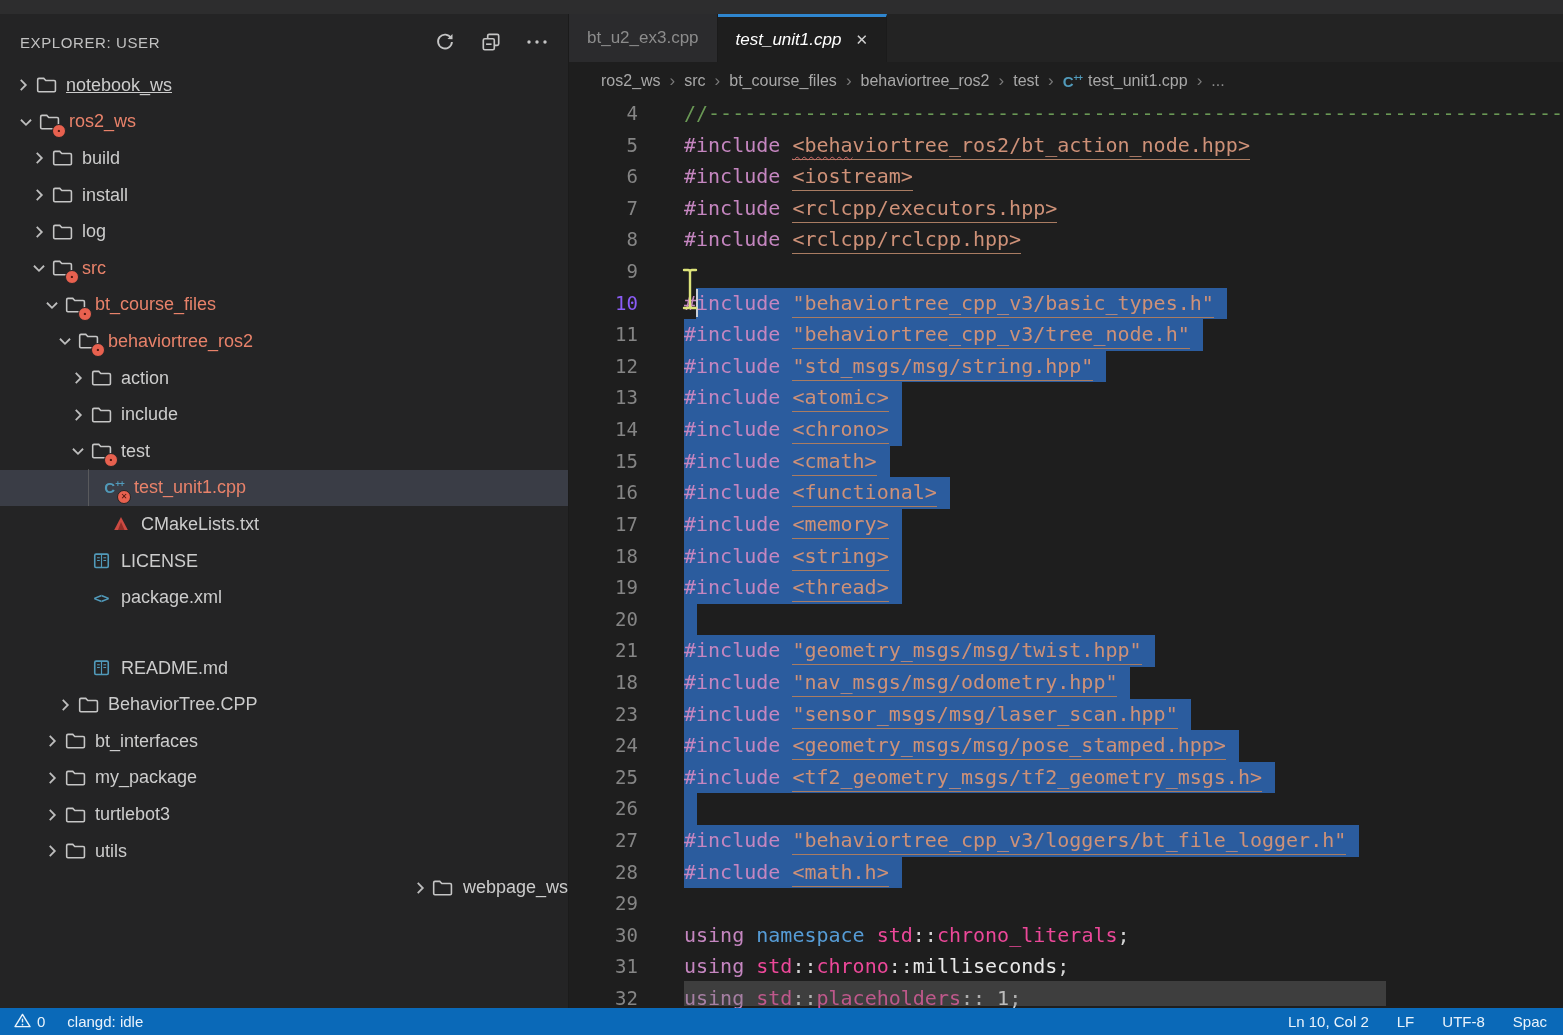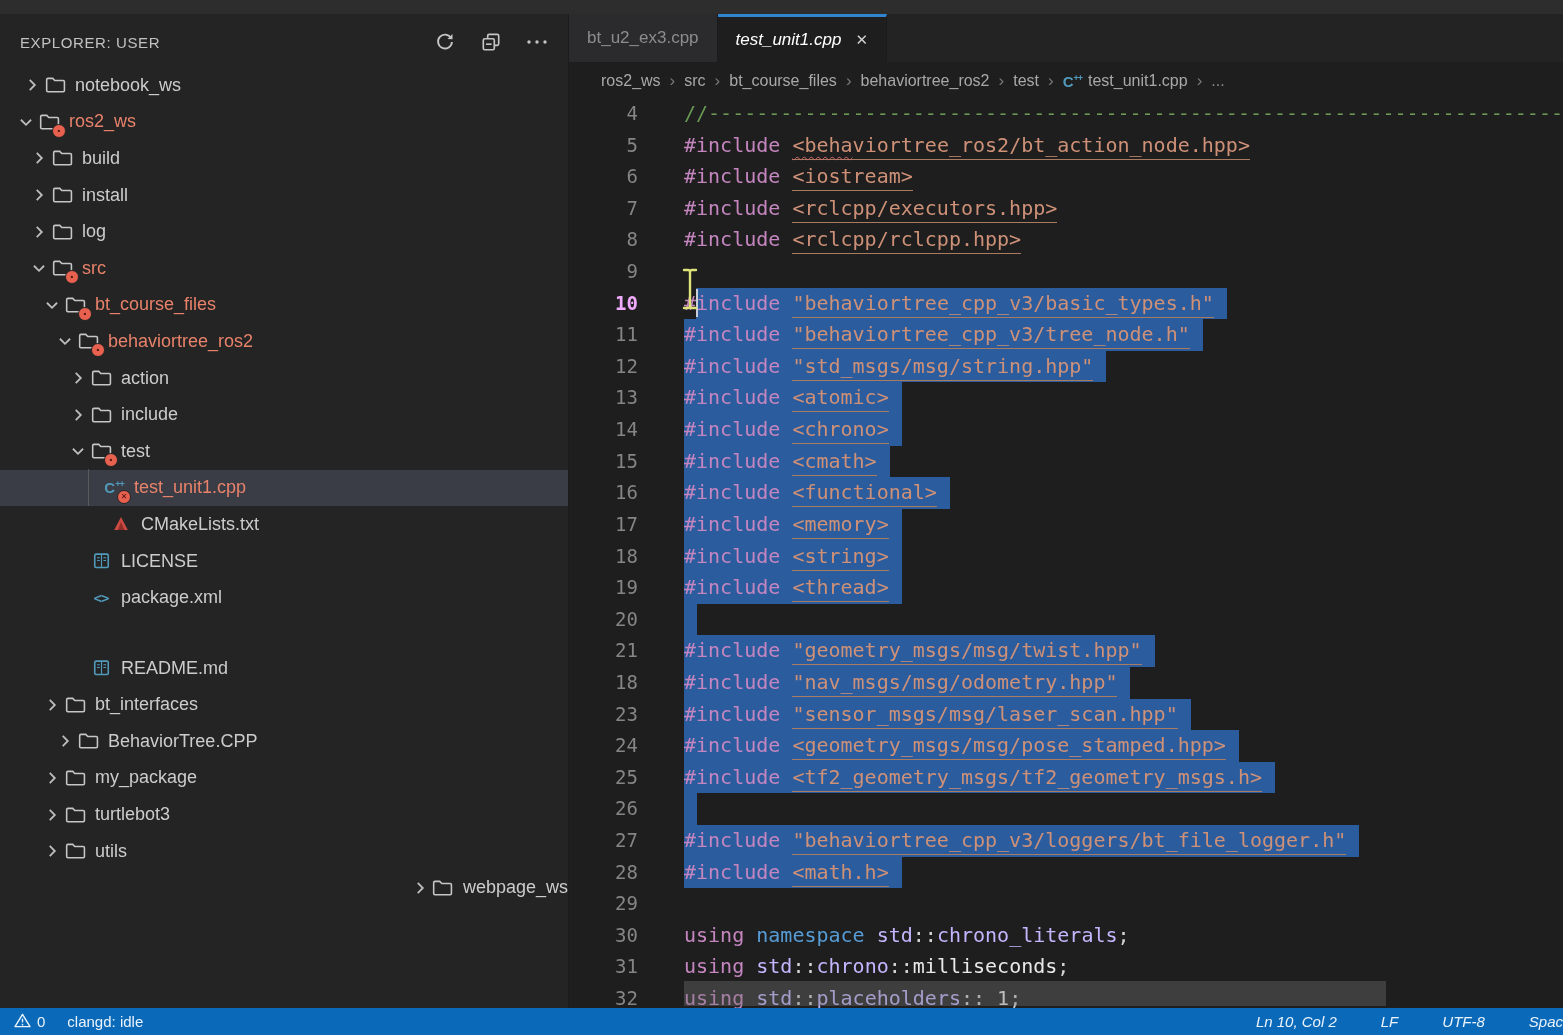--- a/index.html
+++ b/index.html
@@ -39,41 +39,41 @@
   .tab .close{margin-left:14px;font-style:normal;font-size:15px;color:#d0d0d0;cursor:pointer;}
   .breadcrumb{position:absolute;left:0;top:48px;right:0;height:38px;display:flex;align-items:center;
     padding-left:32px;font-size:16px;color:#a8a8a8;gap:9px;white-space:nowrap;}
   .breadcrumb .sep{color:#7a7a7a;font-size:17px;}
   .breadcrumb .bc-item{cursor:pointer;display:flex;align-items:center;gap:6px;}
   .breadcrumb .bc-item.dim{color:#8a8a8a;}
   .code-pane{position:absolute;left:0;top:86px;right:0;bottom:0;overflow:hidden;cursor:text;}
   #code-lines{margin-top:-2px;font-family:"DejaVu Sans Mono","Liberation Mono",monospace;font-size:20px;}
   .cl{height:31.62px;line-height:31.62px;white-space:pre;}
   .ln{display:inline-block;width:69px;text-align:right;color:#858585;font-size:19px;vertical-align:top;}
-  .ln.active{color:#f0abfc;font-weight:bold;}
+  .ln.active{color:#8b5cf6;}
   .ct{display:inline-block;margin-left:46px;vertical-align:top;height:31.62px;}
   .sel{display:inline-block;background:#2b5c9e;height:31.62px;line-height:31.62px;padding-right:13px;vertical-align:top;}
   .selbox{display:inline-block;background:#2b5c9e;width:13px;height:31.62px;vertical-align:top;}
   .tk-dir,.tk-kw{color:#C586C0;}
   .tk-kw2{color:#569CD6;}
-  .tk-typ{color:#c4b5fd;}
+  .tk-typ{color:#ec4899;}
   .tk-pl{color:#D4D4D4;}
   .tk-wht{color:#E8E8E8;}
   .tk-com{color:#6A9955;}
   .tk-str{color:#CE9178;border-bottom:1px solid #a97c62;padding-bottom:2px;}
   .tk-strsq{color:#CE9178;border-bottom:1px solid #a97c62;padding-bottom:2px;
     text-decoration:underline wavy #d16969 1px;text-underline-offset:4px;}
   .hscrollbar{position:absolute;left:115px;top:881px;width:702px;height:25px;background:rgba(116,116,116,.38);}
   .caret{position:absolute;left:127px;top:189px;width:2px;height:28px;background:#dcdcdc;opacity:.9;}
   .ibeam{position:absolute;left:112px;top:168px;width:18px;height:42px;}
   
   .status-bar{position:absolute;left:0;top:1008px;width:1563px;height:27px;background:#0a69b8;
     display:flex;align-items:center;color:#eaf3fb;font-size:15px;}
   .sb-left{display:flex;align-items:center;gap:22px;margin-left:14px;}
-  .sb-right{display:flex;align-items:center;gap:44px;margin-left:auto;margin-right:0;font-style:italic;}
+  .sb-right{display:flex;align-items:center;gap:28px;margin-left:auto;margin-right:16px;}
   .sb-item{display:flex;align-items:center;gap:6px;cursor:pointer;white-space:nowrap;}
 </style>
 </head>
 <body>
 
 <div class="top-strip"></div>
 
 <aside class="sidebar">
   <div class="explorer-header">
     <span class="explorer-title">EXPLORER: USER</span>
@@ -94,21 +94,21 @@
         <div class="hdr-icon">
           <svg width="24" height="22" viewBox="0 0 24 20">
             <circle cx="4" cy="10" r="1.7" fill="#c5c5c5"></circle>
             <circle cx="12" cy="10" r="1.7" fill="#c5c5c5"></circle>
             <circle cx="20" cy="10" r="1.7" fill="#c5c5c5"></circle>
           </svg>
         </div>
       </div>
   </div>
   <div class="tree" id="tree">
-      <div class="tree-row" style="padding-left: 20px;">
+      <div class="tree-row" style="padding-left: 11px; text-decoration: underline;">
         <span class="slot">
           <svg width="18" height="18" viewBox="0 0 16 16">
             <path d="M6 3.5l4.5 4.5L6 12.5" fill="none" stroke="#bdbdbd" stroke-width="1.6"></path>
           </svg>
         </span>
         <span class="icon-slot">
           <svg width="21" height="18" viewBox="0 0 20 17">
             <path d="M1.6 3.4c0-.7.5-1.2 1.2-1.2h4.6l1.9 2h8c.7 0 1.2.5 1.2 1.2v8.4c0 .7-.5 1.2-1.2 1.2H2.8c-.7 0-1.2-.5-1.2-1.2z" fill="none" stroke="#c6c6c6" stroke-width="1.5"></path>
           </svg>
         </span>
@@ -287,45 +287,45 @@
       <div class="tree-row" style="padding-left: 66px; margin-top: 34px;">
         <span class="slot"></span>
         <span class="icon-slot">
           <svg width="19" height="18" viewBox="0 0 18 17">
             <rect x="2.6" y="2" width="12.8" height="12.6" rx="1.2" fill="none" stroke="#519aba" stroke-width="1.5"></rect>
             <path d="M9 2v12.6M4.8 5.4h2.6M4.8 8h2.6M10.8 5.4h2.6M10.8 8h2.6" stroke="#519aba" stroke-width="1.1"></path>
           </svg>
         </span>
         <span class="lbl">README.md</span>
       </div>
+      <div class="tree-row" style="padding-left: 53px;">
+        <span class="slot">
+          <svg width="18" height="18" viewBox="0 0 16 16">
+            <path d="M6 3.5l4.5 4.5L6 12.5" fill="none" stroke="#bdbdbd" stroke-width="1.6"></path>
+          </svg>
+        </span>
+        <span class="icon-slot">
+          <svg width="21" height="18" viewBox="0 0 20 17">
+            <path d="M1.6 3.4c0-.7.5-1.2 1.2-1.2h4.6l1.9 2h8c.7 0 1.2.5 1.2 1.2v8.4c0 .7-.5 1.2-1.2 1.2H2.8c-.7 0-1.2-.5-1.2-1.2z" fill="none" stroke="#c6c6c6" stroke-width="1.5"></path>
+          </svg>
+        </span>
+        <span class="lbl">BehaviorTree.CPP</span>
+      </div>
       <div class="tree-row" style="padding-left: 40px;">
         <span class="slot">
           <svg width="18" height="18" viewBox="0 0 16 16">
             <path d="M6 3.5l4.5 4.5L6 12.5" fill="none" stroke="#bdbdbd" stroke-width="1.6"></path>
           </svg>
         </span>
         <span class="icon-slot">
           <svg width="21" height="18" viewBox="0 0 20 17">
             <path d="M1.6 3.4c0-.7.5-1.2 1.2-1.2h4.6l1.9 2h8c.7 0 1.2.5 1.2 1.2v8.4c0 .7-.5 1.2-1.2 1.2H2.8c-.7 0-1.2-.5-1.2-1.2z" fill="none" stroke="#c6c6c6" stroke-width="1.5"></path>
           </svg>
         </span>
         <span class="lbl">bt_interfaces</span>
-      </div>
-      <div class="tree-row" style="padding-left: 53px;">
-        <span class="slot">
-          <svg width="18" height="18" viewBox="0 0 16 16">
-            <path d="M6 3.5l4.5 4.5L6 12.5" fill="none" stroke="#bdbdbd" stroke-width="1.6"></path>
-          </svg>
-        </span>
-        <span class="icon-slot">
-          <svg width="21" height="18" viewBox="0 0 20 17">
-            <path d="M1.6 3.4c0-.7.5-1.2 1.2-1.2h4.6l1.9 2h8c.7 0 1.2.5 1.2 1.2v8.4c0 .7-.5 1.2-1.2 1.2H2.8c-.7 0-1.2-.5-1.2-1.2z" fill="none" stroke="#c6c6c6" stroke-width="1.5"></path>
-          </svg>
-        </span>
-        <span class="lbl">BehaviorTree.CPP</span>
       </div>
       <div class="tree-row" style="padding-left: 40px;">
         <span class="slot">
           <svg width="18" height="18" viewBox="0 0 16 16">
             <path d="M6 3.5l4.5 4.5L6 12.5" fill="none" stroke="#bdbdbd" stroke-width="1.6"></path>
           </svg>
         </span>
         <span class="icon-slot">
           <svg width="21" height="18" viewBox="0 0 20 17">
             <path d="M1.6 3.4c0-.7.5-1.2 1.2-1.2h4.6l1.9 2h8c.7 0 1.2.5 1.2 1.2v8.4c0 .7-.5 1.2-1.2 1.2H2.8c-.7 0-1.2-.5-1.2-1.2z" fill="none" stroke="#c6c6c6" stroke-width="1.5"></path>

